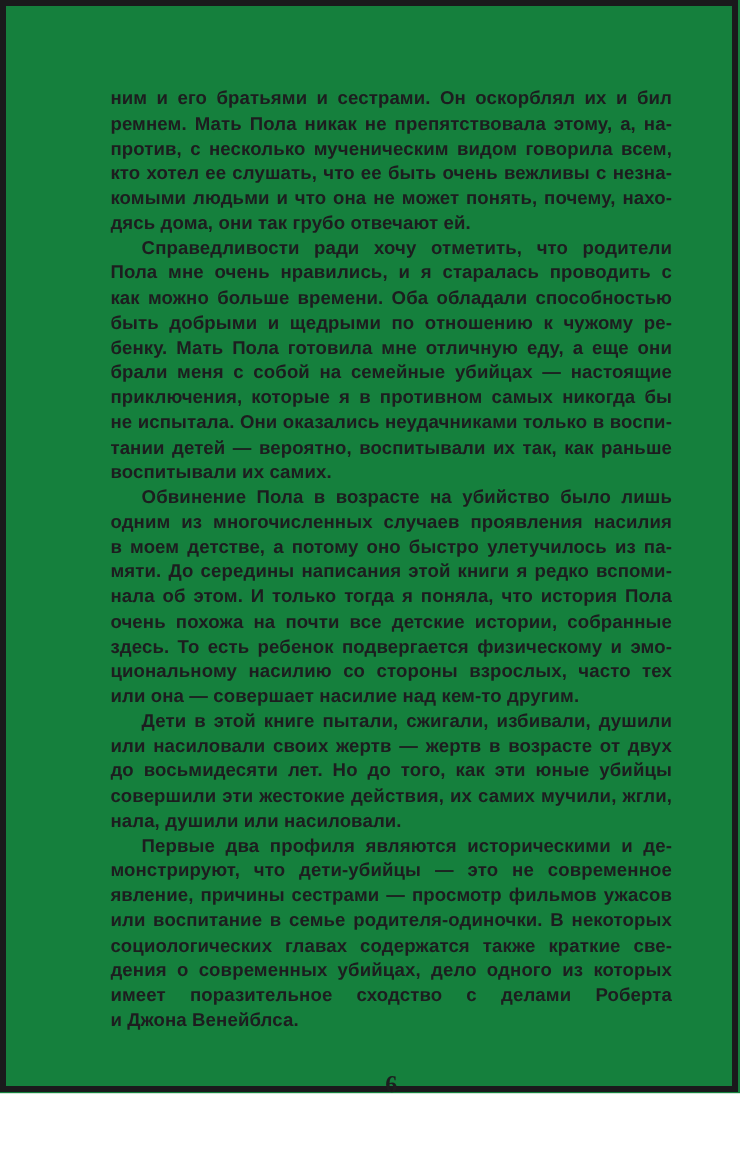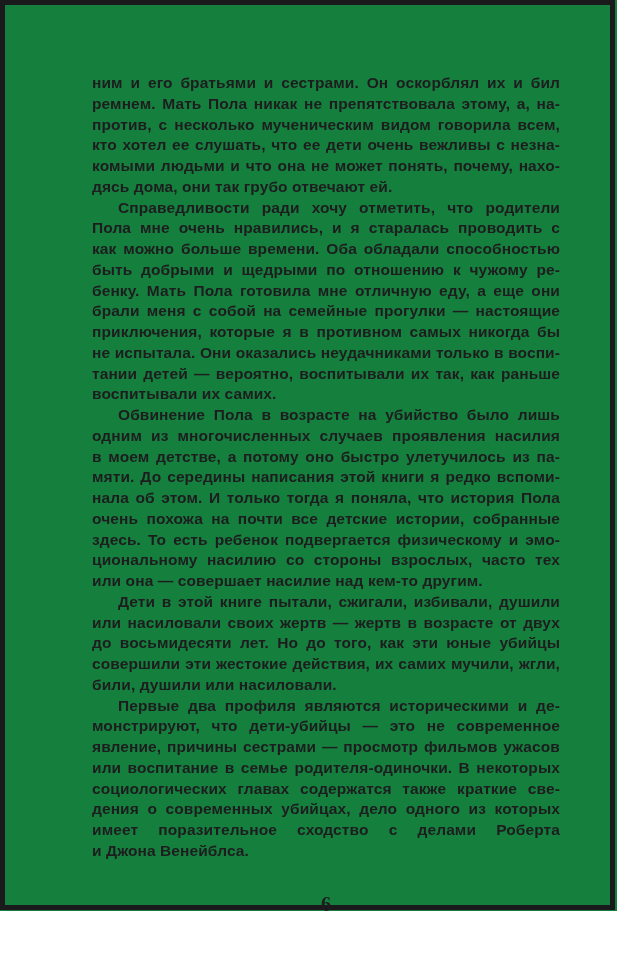--- a/index.html
+++ b/index.html
@@ -67,31 +67,31 @@
 </head>
 <body>
 
 <div class="page">
   <div class="page-frame"></div>
   <main class="text-column" id="text-column">
       <div class="paragraph">
         <div class="line">ним и его братьями и сестрами. Он оскорблял их и бил</div>
         <div class="line">ремнем. Мать Пола никак не препятствовала этому, а, на-</div>
         <div class="line">против, с несколько мученическим видом говорила всем,</div>
-        <div class="line">кто хотел ее слушать, что ее дети очень вежливы с незна-</div>
+        <div class="line">кто хотел ее слушать, что ее быть очень вежливы с незна-</div>
         <div class="line">комыми людьми и что она не может понять, почему, нахо-</div>
         <div class="line last">дясь дома, они так грубо отвечают ей.</div>
       </div>
       <div class="paragraph">
         <div class="line indent">Справедливости ради хочу отметить, что родители</div>
         <div class="line">Пола мне очень нравились, и я старалась проводить с ними</div>
         <div class="line">как можно больше времени. Оба обладали способностью</div>
         <div class="line">быть добрыми и щедрыми по отношению к чужому ре-</div>
         <div class="line">бенку. Мать Пола готовила мне отличную еду, а еще они</div>
-        <div class="line">брали меня с собой на семейные прогулки — настоящие</div>
+        <div class="line">брали меня с собой на семейные убийцах — настоящие</div>
         <div class="line">приключения, которые я в противном самых никогда бы</div>
         <div class="line">не испытала. Они оказались неудачниками только в воспи-</div>
         <div class="line">тании детей — вероятно, воспитывали их так, как раньше</div>
         <div class="line last">воспитывали их самих.</div>
       </div>
       <div class="paragraph">
         <div class="line indent">Обвинение Пола в возрасте на убийство было лишь</div>
         <div class="line">одним из многочисленных случаев проявления насилия</div>
         <div class="line">в моем детстве, а потому оно быстро улетучилось из па-</div>
         <div class="line">мяти. До середины написания этой книги я редко вспоми-</div>
@@ -99,21 +99,21 @@
         <div class="line">очень похожа на почти все детские истории, собранные</div>
         <div class="line">здесь. То есть ребенок подвергается физическому и эмо-</div>
         <div class="line">циональному насилию со стороны взрослых, часто тех</div>
         <div class="line last">или она — совершает насилие над кем-то другим.</div>
       </div>
       <div class="paragraph">
         <div class="line indent">Дети в этой книге пытали, сжигали, избивали, душили</div>
         <div class="line">или насиловали своих жертв — жертв в возрасте от двух</div>
         <div class="line">до восьмидесяти лет. Но до того, как эти юные убийцы</div>
         <div class="line">совершили эти жестокие действия, их самих мучили, жгли,</div>
-        <div class="line last">били, душили или насиловали.</div>
+        <div class="line last">нала, душили или насиловали.</div>
       </div>
       <div class="paragraph">
         <div class="line indent">Первые два профиля являются историческими и де-</div>
         <div class="line">монстрируют, что дети-убийцы — это не современное</div>
         <div class="line">явление, причины сестрами — просмотр фильмов ужасов</div>
         <div class="line">или воспитание в семье родителя-одиночки. В некоторых</div>
         <div class="line">социологических главах содержатся также краткие све-</div>
         <div class="line">дения о современных убийцах, дело одного из которых</div>
         <div class="line">имеет поразительное сходство с делами Роберта Томпсона</div>
         <div class="line last">и Джона Венейблса.</div>

